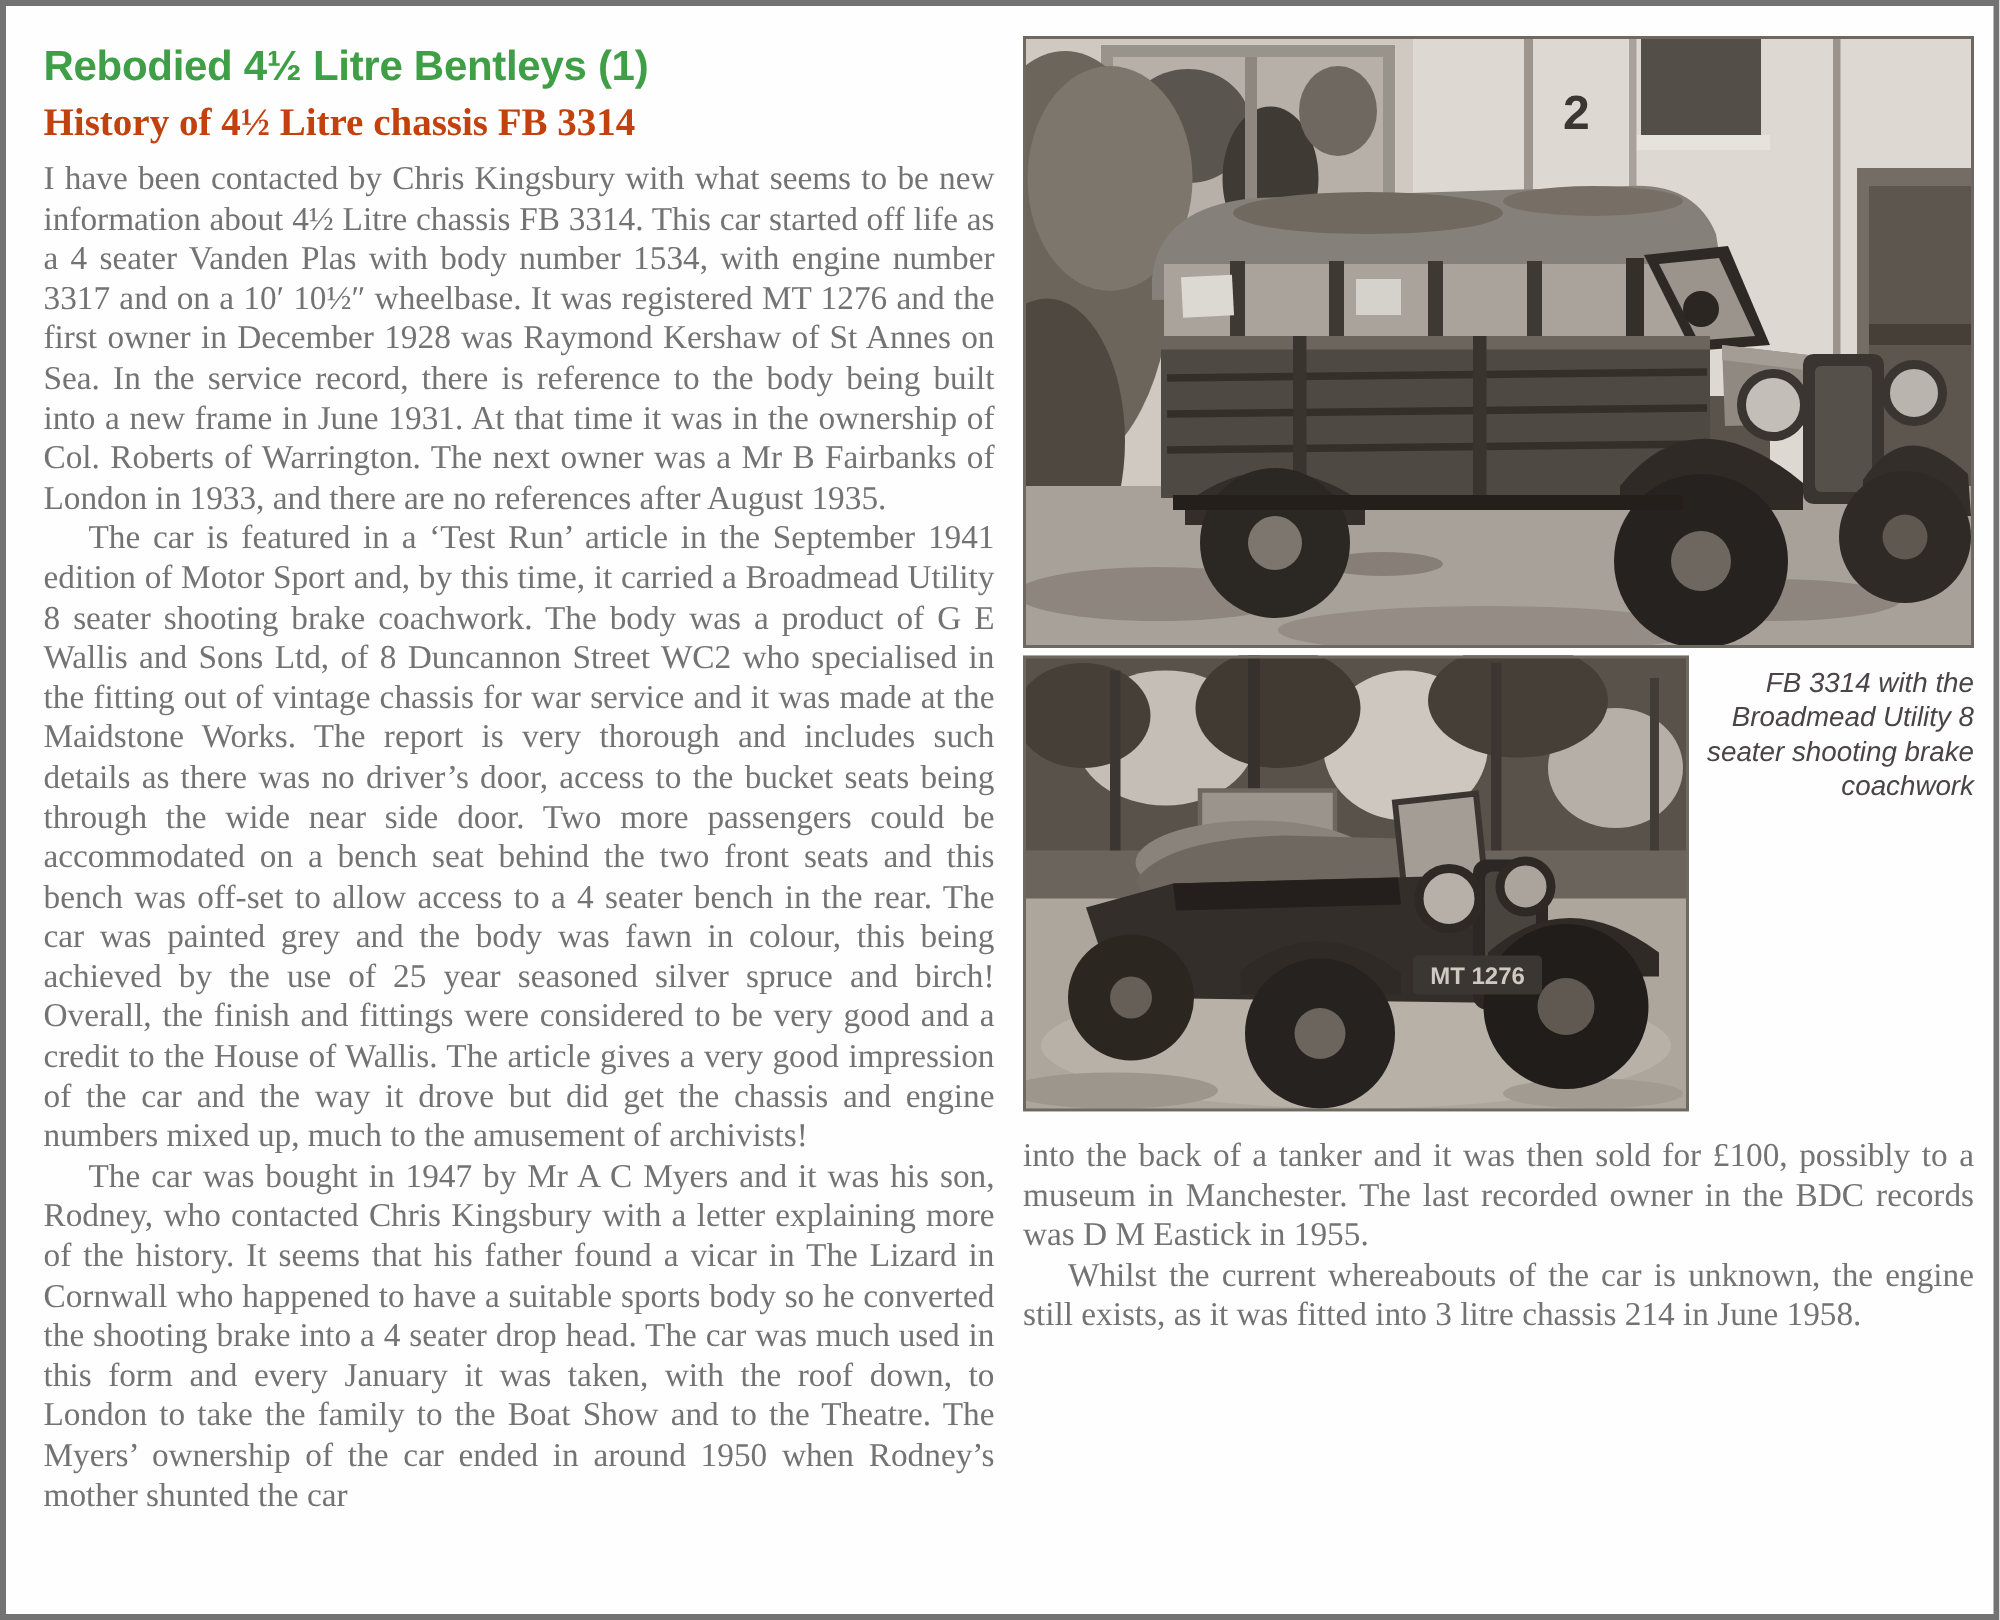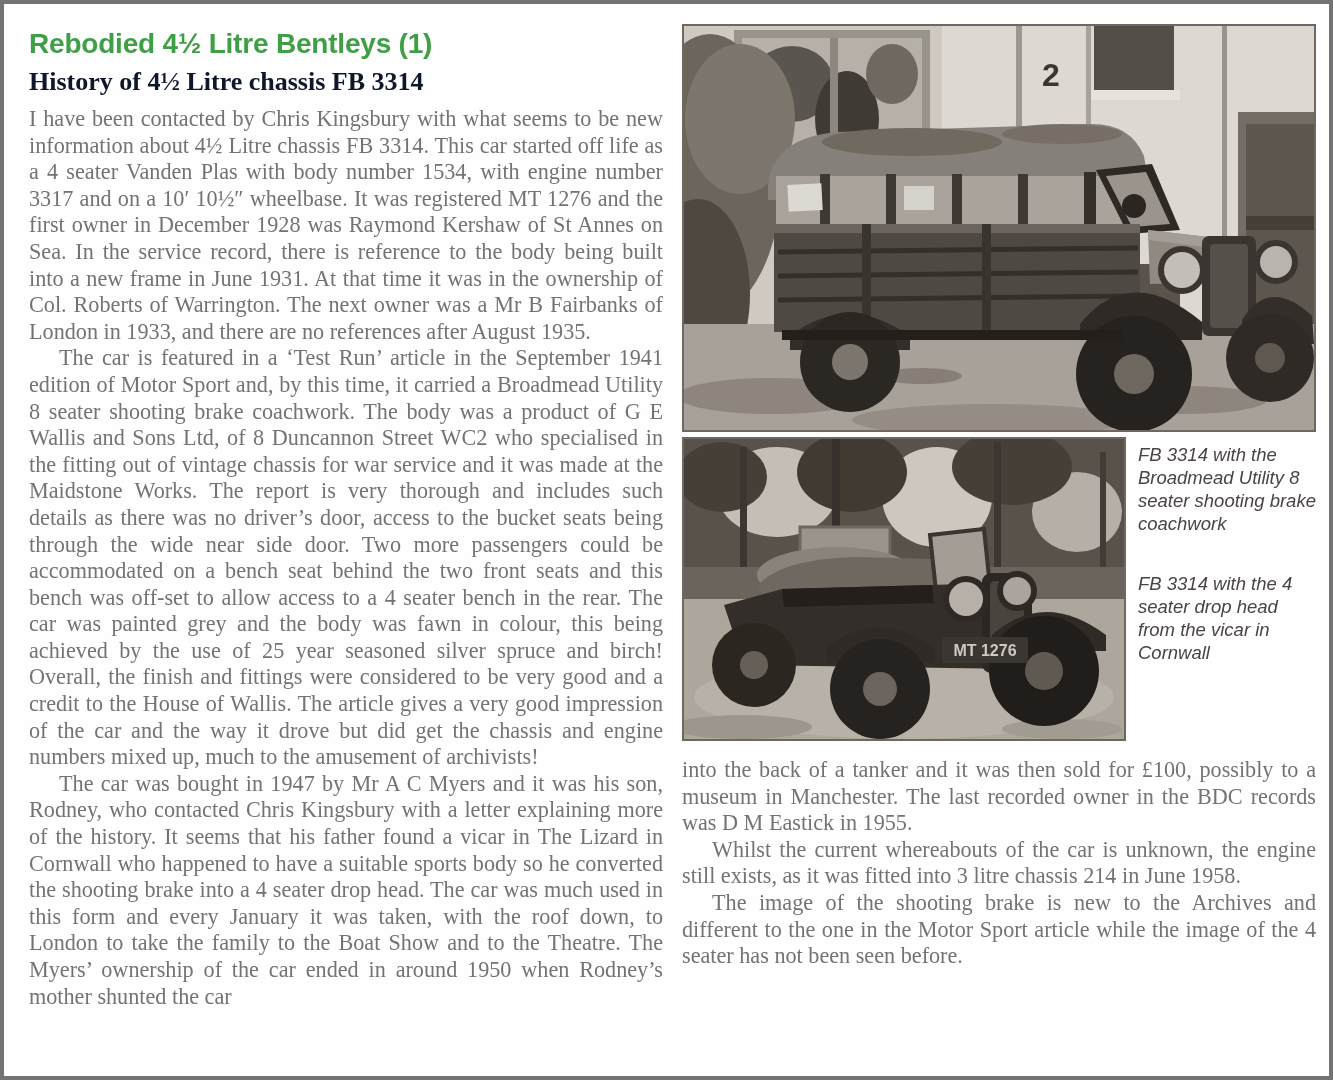--- a/index.html
+++ b/index.html
@@ -24,21 +24,21 @@
     font-weight:bold;
     font-size:28px;line-height:32px;
     color:#3f9f46;
     letter-spacing:-0.2px;
   }
   h2.article-subtitle{
     margin:0 0 9px 0;
     font-family:"Liberation Serif", serif;
     font-weight:bold;
     font-size:26px;line-height:30px;
-    color:#0f172a;
+    color:#c2410c;
   }
   p.body-para{
     margin:0;
     font-size:22.2px;line-height:26.6px;
     color:#737373;
     text-align:justify;
   }
   p.body-para.indent{text-indent:30px;}
   .photo-frame{
     margin:0;padding:0;
@@ -48,21 +48,21 @@
   .photo-1{width:634px;height:408px;}
   .photo2-row{display:flex;margin-top:5px;}
   .photo-2{width:444px;height:304px;flex:0 0 auto;}
   .caption-col{width:178px;margin-left:12px;}
   .caption{
     font-family:"Liberation Sans", sans-serif;
     font-style:italic;
     font-size:18.5px;line-height:23px;
     color:#4a4347;
   }
-  .caption-1{text-align:left;margin-top:6px;}
+  .caption-1{text-align:right;margin-top:6px;}
   .caption-2{text-align:left;margin-top:37px;}
   .right-text{margin-top:16px;}
   .end-marker{
     display:inline-block;
     width:20px;height:10px;
     margin-left:8px;
     background:#2f9e3c;
     clip-path:polygon(0 30%,55% 30%,55% 0,100% 50%,55% 100%,55% 70%,0 70%);
     vertical-align:baseline;
   }
@@ -231,24 +231,22 @@
               <text x="303" y="219" text-anchor="middle" font-family="Liberation Sans, sans-serif" font-size="16" font-weight="bold" fill="#cfc9c1">MT 1276</text>
             </g>
           </g>
 
           <rect x="1" y="1" width="442" height="302" fill="none" stroke="#6e6860" stroke-width="2"></rect>
         </svg>
       </figure>
 
       <div class="caption-col">
         <div class="caption caption-1">FB 3314 with the Broadmead Utility 8 seater shooting brake coachwork</div>
-        <div class="caption caption-2">FB 3314 with the 4 seater drop head from the vicar in Cornwall</div>
       </div>
     </div>
 
     <div class="right-text">
       <p class="body-para">into the back of a tanker and it was then sold for £100, possibly to a museum in Manchester. The last recorded owner in the BDC records was D M Eastick in 1955.</p>
       <p class="body-para indent">Whilst the current whereabouts of the car is unknown, the engine still exists, as it was fitted into 3 litre chassis 214 in June 1958.</p>
-      <p class="body-para indent">The image of the shooting brake is new to the Archives and different to the one in the Motor Sport article while the image of the 4 seater has not been seen before.</p>
     </div>
 
   </div>
 </div>
 
 </body></html>

